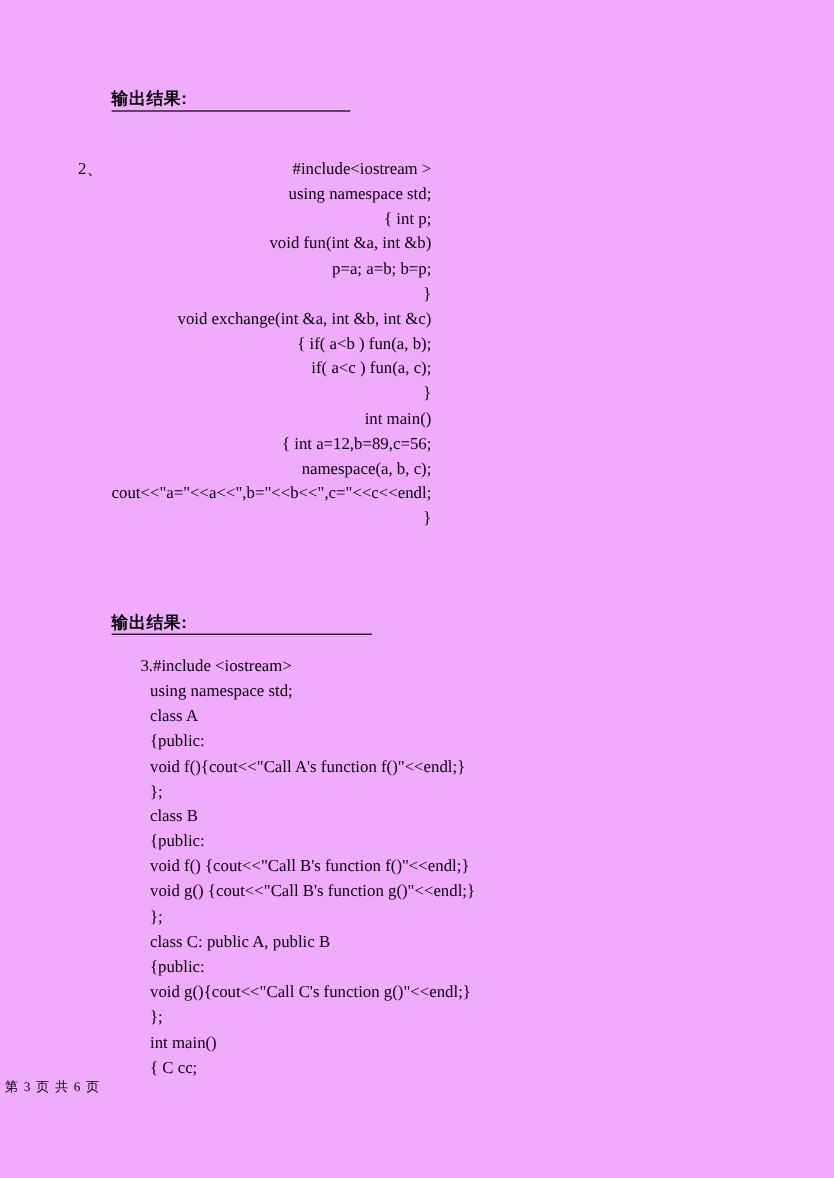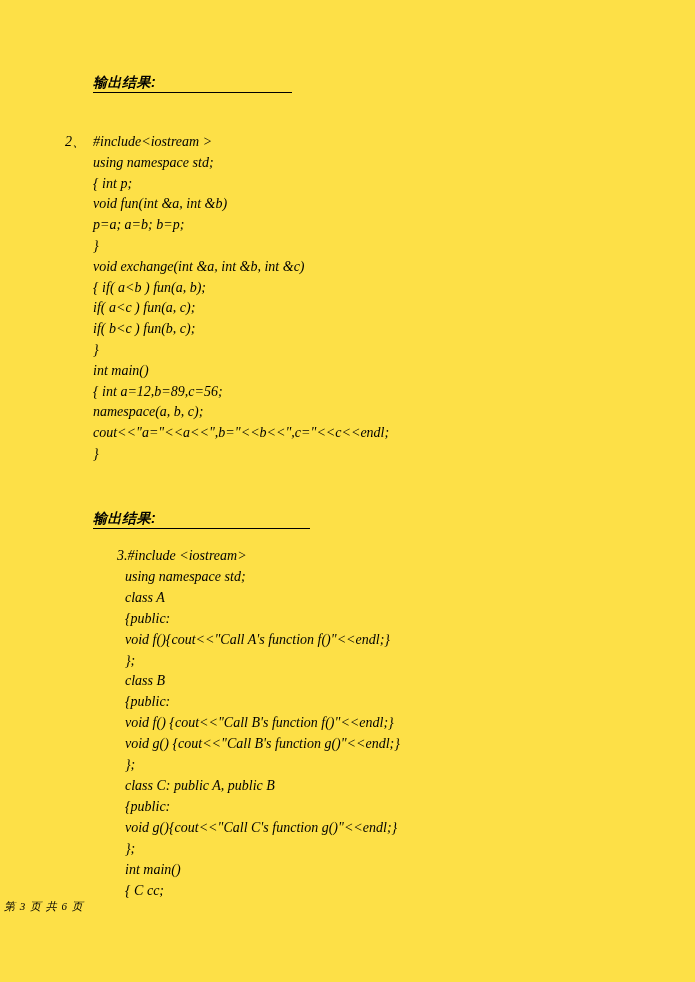--- a/index.html
+++ b/index.html
@@ -8,22 +8,21 @@
     width: 695px;
     height: 982px;
     position: relative;
     overflow: hidden;
     font-family: "Liberation Serif", serif;
     color: #000000;
   }
   .page {
     position: absolute;
     inset: 0;
-    background: #fde047;
-    font-style: italic;
+    background: #f0abfc;
   }
   .output-label {
     position: absolute;
     left: 93px;
     font-size: 14px;
     font-weight: bold;
     line-height: 20px;
     border-bottom: 1.5px solid #000000;
     font-family: "Liberation Sans", "Liberation Serif", sans-serif;
     letter-spacing: 0.5px;
@@ -41,21 +40,21 @@
   .snippet-2 {
     left: 65px;
     top: 132px;
   }
   .snippet-2 .marker {
     position: absolute;
     left: 0;
     top: 0;
     line-height: 20.8px;
   }
-  .snippet-2 .lines { padding-left: 28px; }
+  .snippet-2 .lines { padding-left: 28px; text-align: right; }
   .snippet-3 {
     left: 93px;
     top: 546px;
     line-height: 20.9px;
     margin-left: 32px;
   }
   .snippet-3 .code-line { line-height: 20.9px; }
   .snippet-3 .lines .code-line:first-child { margin-left: -8px; }
   .page-footer {
     position: absolute;
@@ -80,21 +79,20 @@
     <div class="lines">
         <div class="code-line">#include&lt;iostream &gt;</div>
         <div class="code-line">using namespace std;</div>
         <div class="code-line">{ int p;</div>
         <div class="code-line">void fun(int &amp;a, int &amp;b)</div>
         <div class="code-line">p=a; a=b; b=p;</div>
         <div class="code-line">}</div>
         <div class="code-line">void exchange(int &amp;a, int &amp;b, int &amp;c)</div>
         <div class="code-line">{ if( a&lt;b ) fun(a, b);</div>
         <div class="code-line">if( a&lt;c ) fun(a, c);</div>
-        <div class="code-line">if( b&lt;c ) fun(b, c);</div>
         <div class="code-line">}</div>
         <div class="code-line">int main()</div>
         <div class="code-line">{ int a=12,b=89,c=56;</div>
         <div class="code-line">namespace(a, b, c);</div>
         <div class="code-line">cout&lt;&lt;"a="&lt;&lt;a&lt;&lt;",b="&lt;&lt;b&lt;&lt;",c="&lt;&lt;c&lt;&lt;endl;</div>
         <div class="code-line">}</div>
       </div>
   </div>
 
   <div class="output-label output-label-2">输出结果:</div>

